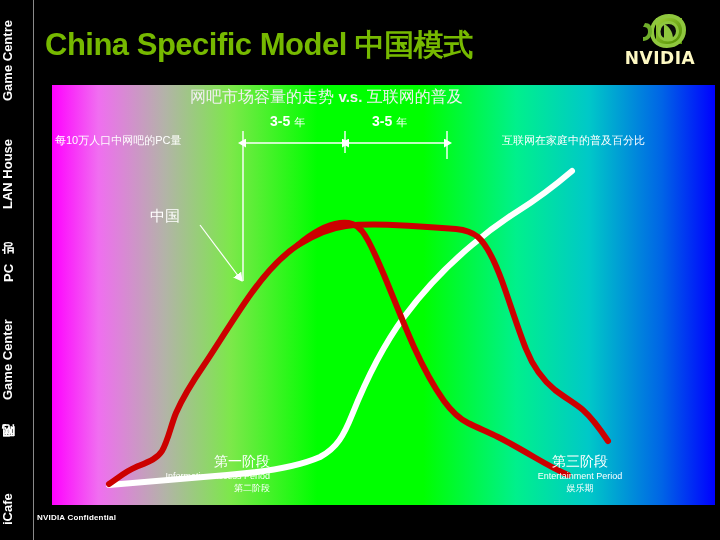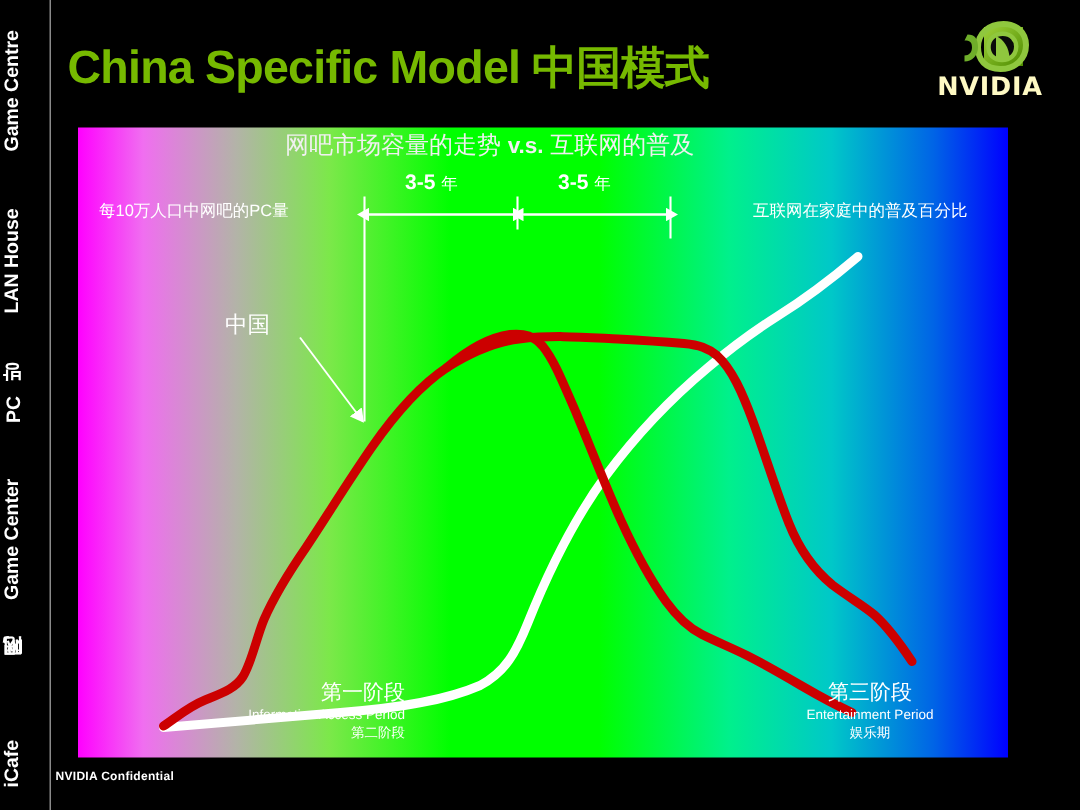--- a/index.html
+++ b/index.html
@@ -37,30 +37,30 @@
             #ff00ff 0%,
             #f06ef0 7%,
             #b3b3a8 17%,
             #7ce84a 27%,
             #00ff00 40%,
             #00ff00 56%,
             #00f08c 70%,
             #00c8c8 81%,
             #0064e6 92%,
             #0000ff 100%);
-         overflow:hidden;}
+         overflow:hidden;padding-left:43px;}
   #chart svg{position:absolute;left:0;top:0;}
 
   .ctext{position:absolute;color:#ffffff;white-space:nowrap;}
   #chart-title{left:138px;top:2px;font-size:16px;color:#f0f0f0;}
   #chart-title .vs{font-weight:bold;font-size:15px;}
   #span-lbl-1{left:218px;top:28px;font-size:14px;font-weight:bold;}
   #span-lbl-2{left:320px;top:28px;font-size:14px;font-weight:bold;}
   .yr{font-size:11px;font-weight:normal;}
-  #y-left-lbl{left:14px;top:48px;font-size:11px;text-align:right;}
+  #y-left-lbl{left:3px;top:48px;font-size:11px;text-align:right;}
   #y-right-lbl{left:450px;top:48px;font-size:11px;}
   #cn-annot{left:98px;top:122px;font-size:15px;}
 
   .stage{position:absolute;text-align:center;color:#ffffff;}
   .stage .s1{font-size:14px;line-height:17px;}
   .stage .s2{font-size:9px;line-height:12px;}
   .stage .s3{font-size:9px;line-height:12px;}
   #stage-1{left:58px;top:368px;width:160px;text-align:right;}
   #stage-2{left:245px;top:368px;width:160px;}
   #stage-3{left:448px;top:368px;width:160px;}

